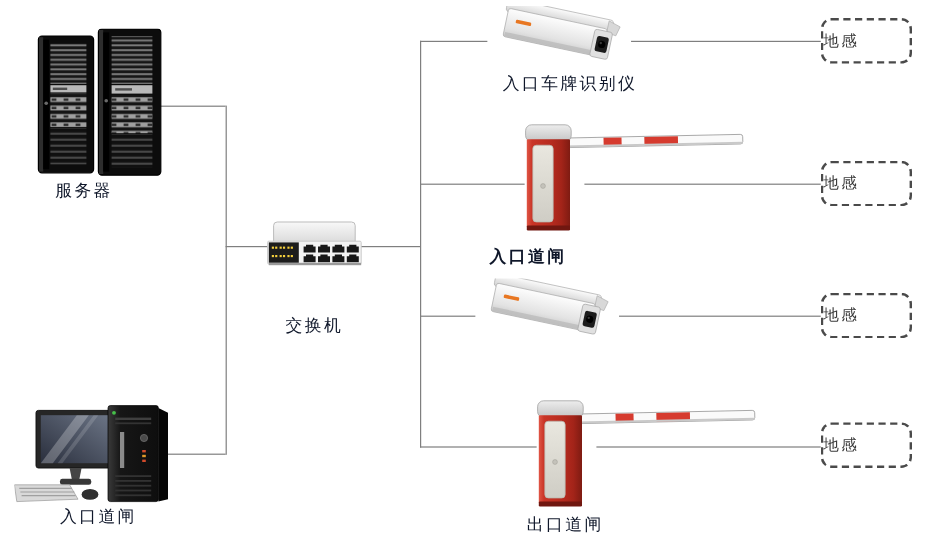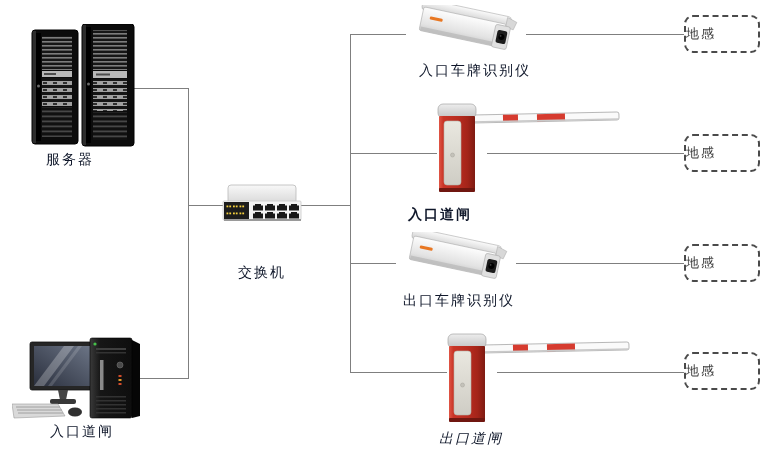--- a/index.html
+++ b/index.html
@@ -266,16 +266,15 @@
   </div>
   <div class="sensor-box" style="left:684px;top:352px;">
     <span>地感</span>
   </div>
 
   <div class="label" style="left:70px;top:151px;">服务器</div>
   <div class="label" style="left:262px;top:232px;margin-top:32px;">交换机</div>
   <div class="label" style="left:82px;top:423px;">入口道闸</div>
   <div class="label" style="left:475px;top:62px;">入口车牌识别仪</div>
   <div class="label" style="left:440px;top:206px;font-weight:bold;">入口道闸</div>
-  <div class="label" style="left:459px;top:292px;">出口车牌识别仪</div>
-  <div class="label" style="left:471px;top:430px;font-style:italic;">出口道闸</div>
+  <div class="label" style="left:471px;top:430px;">出口道闸</div>
 
 </div>
 
 </body></html>

